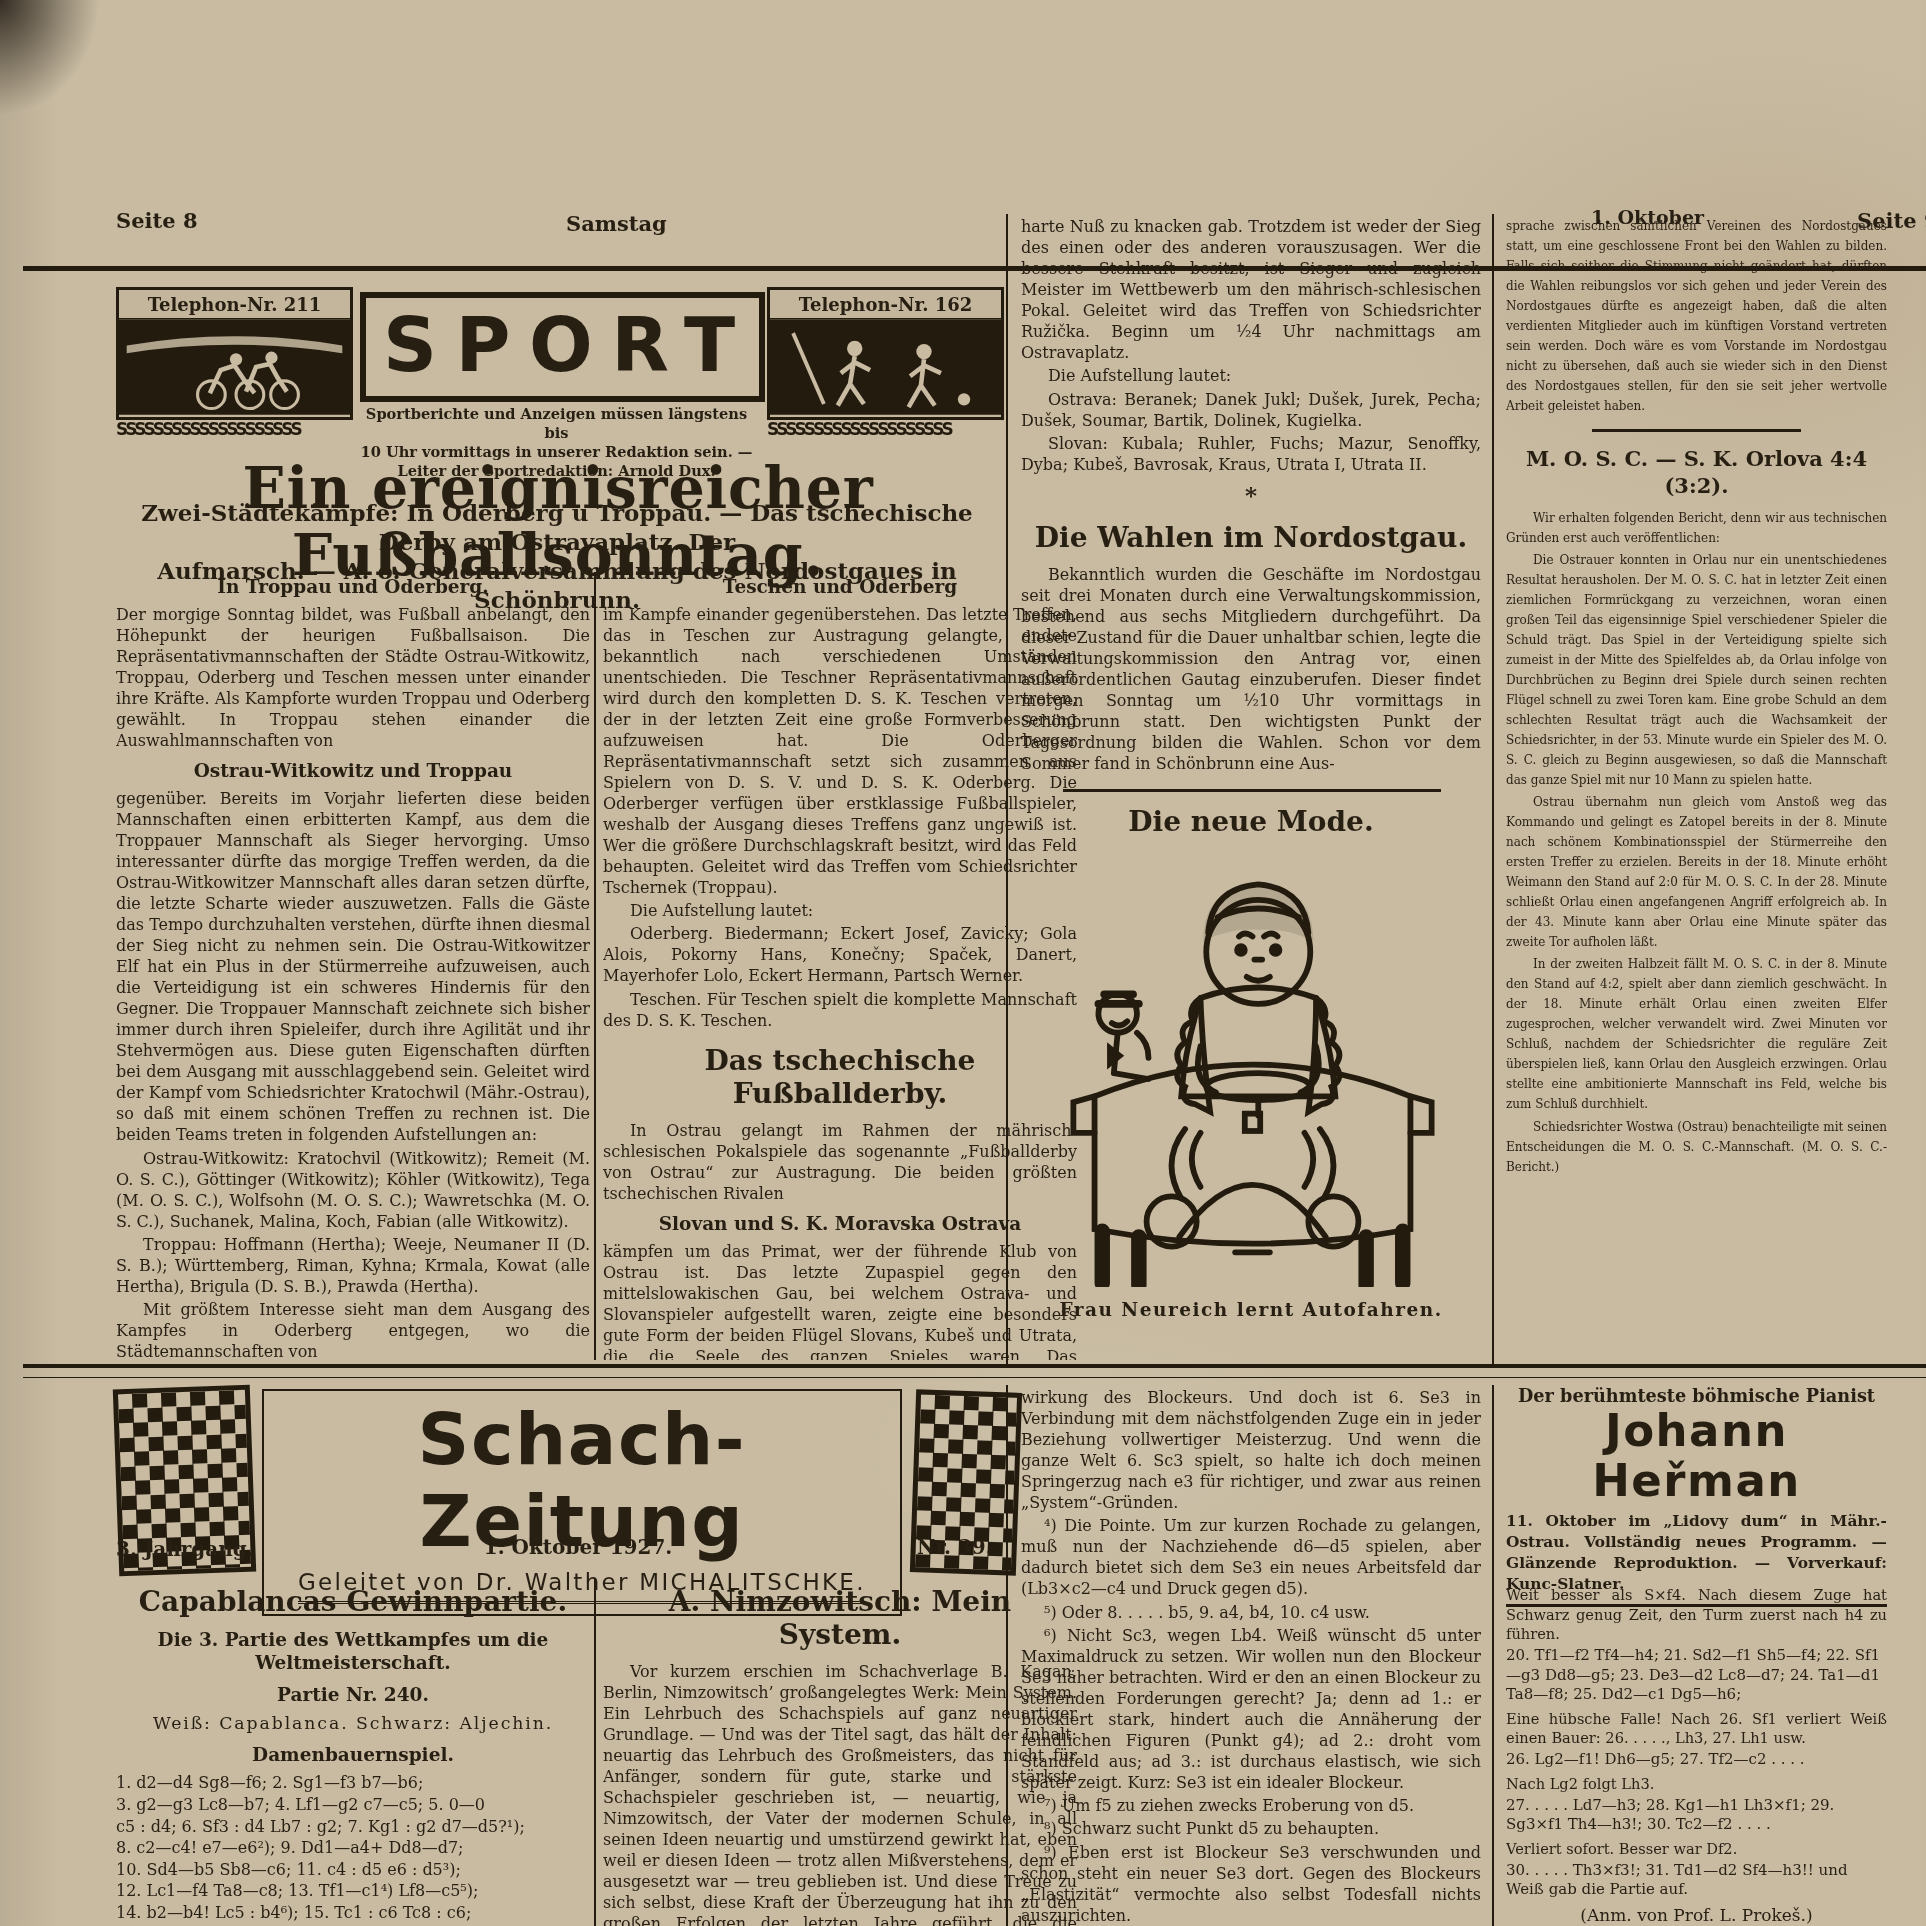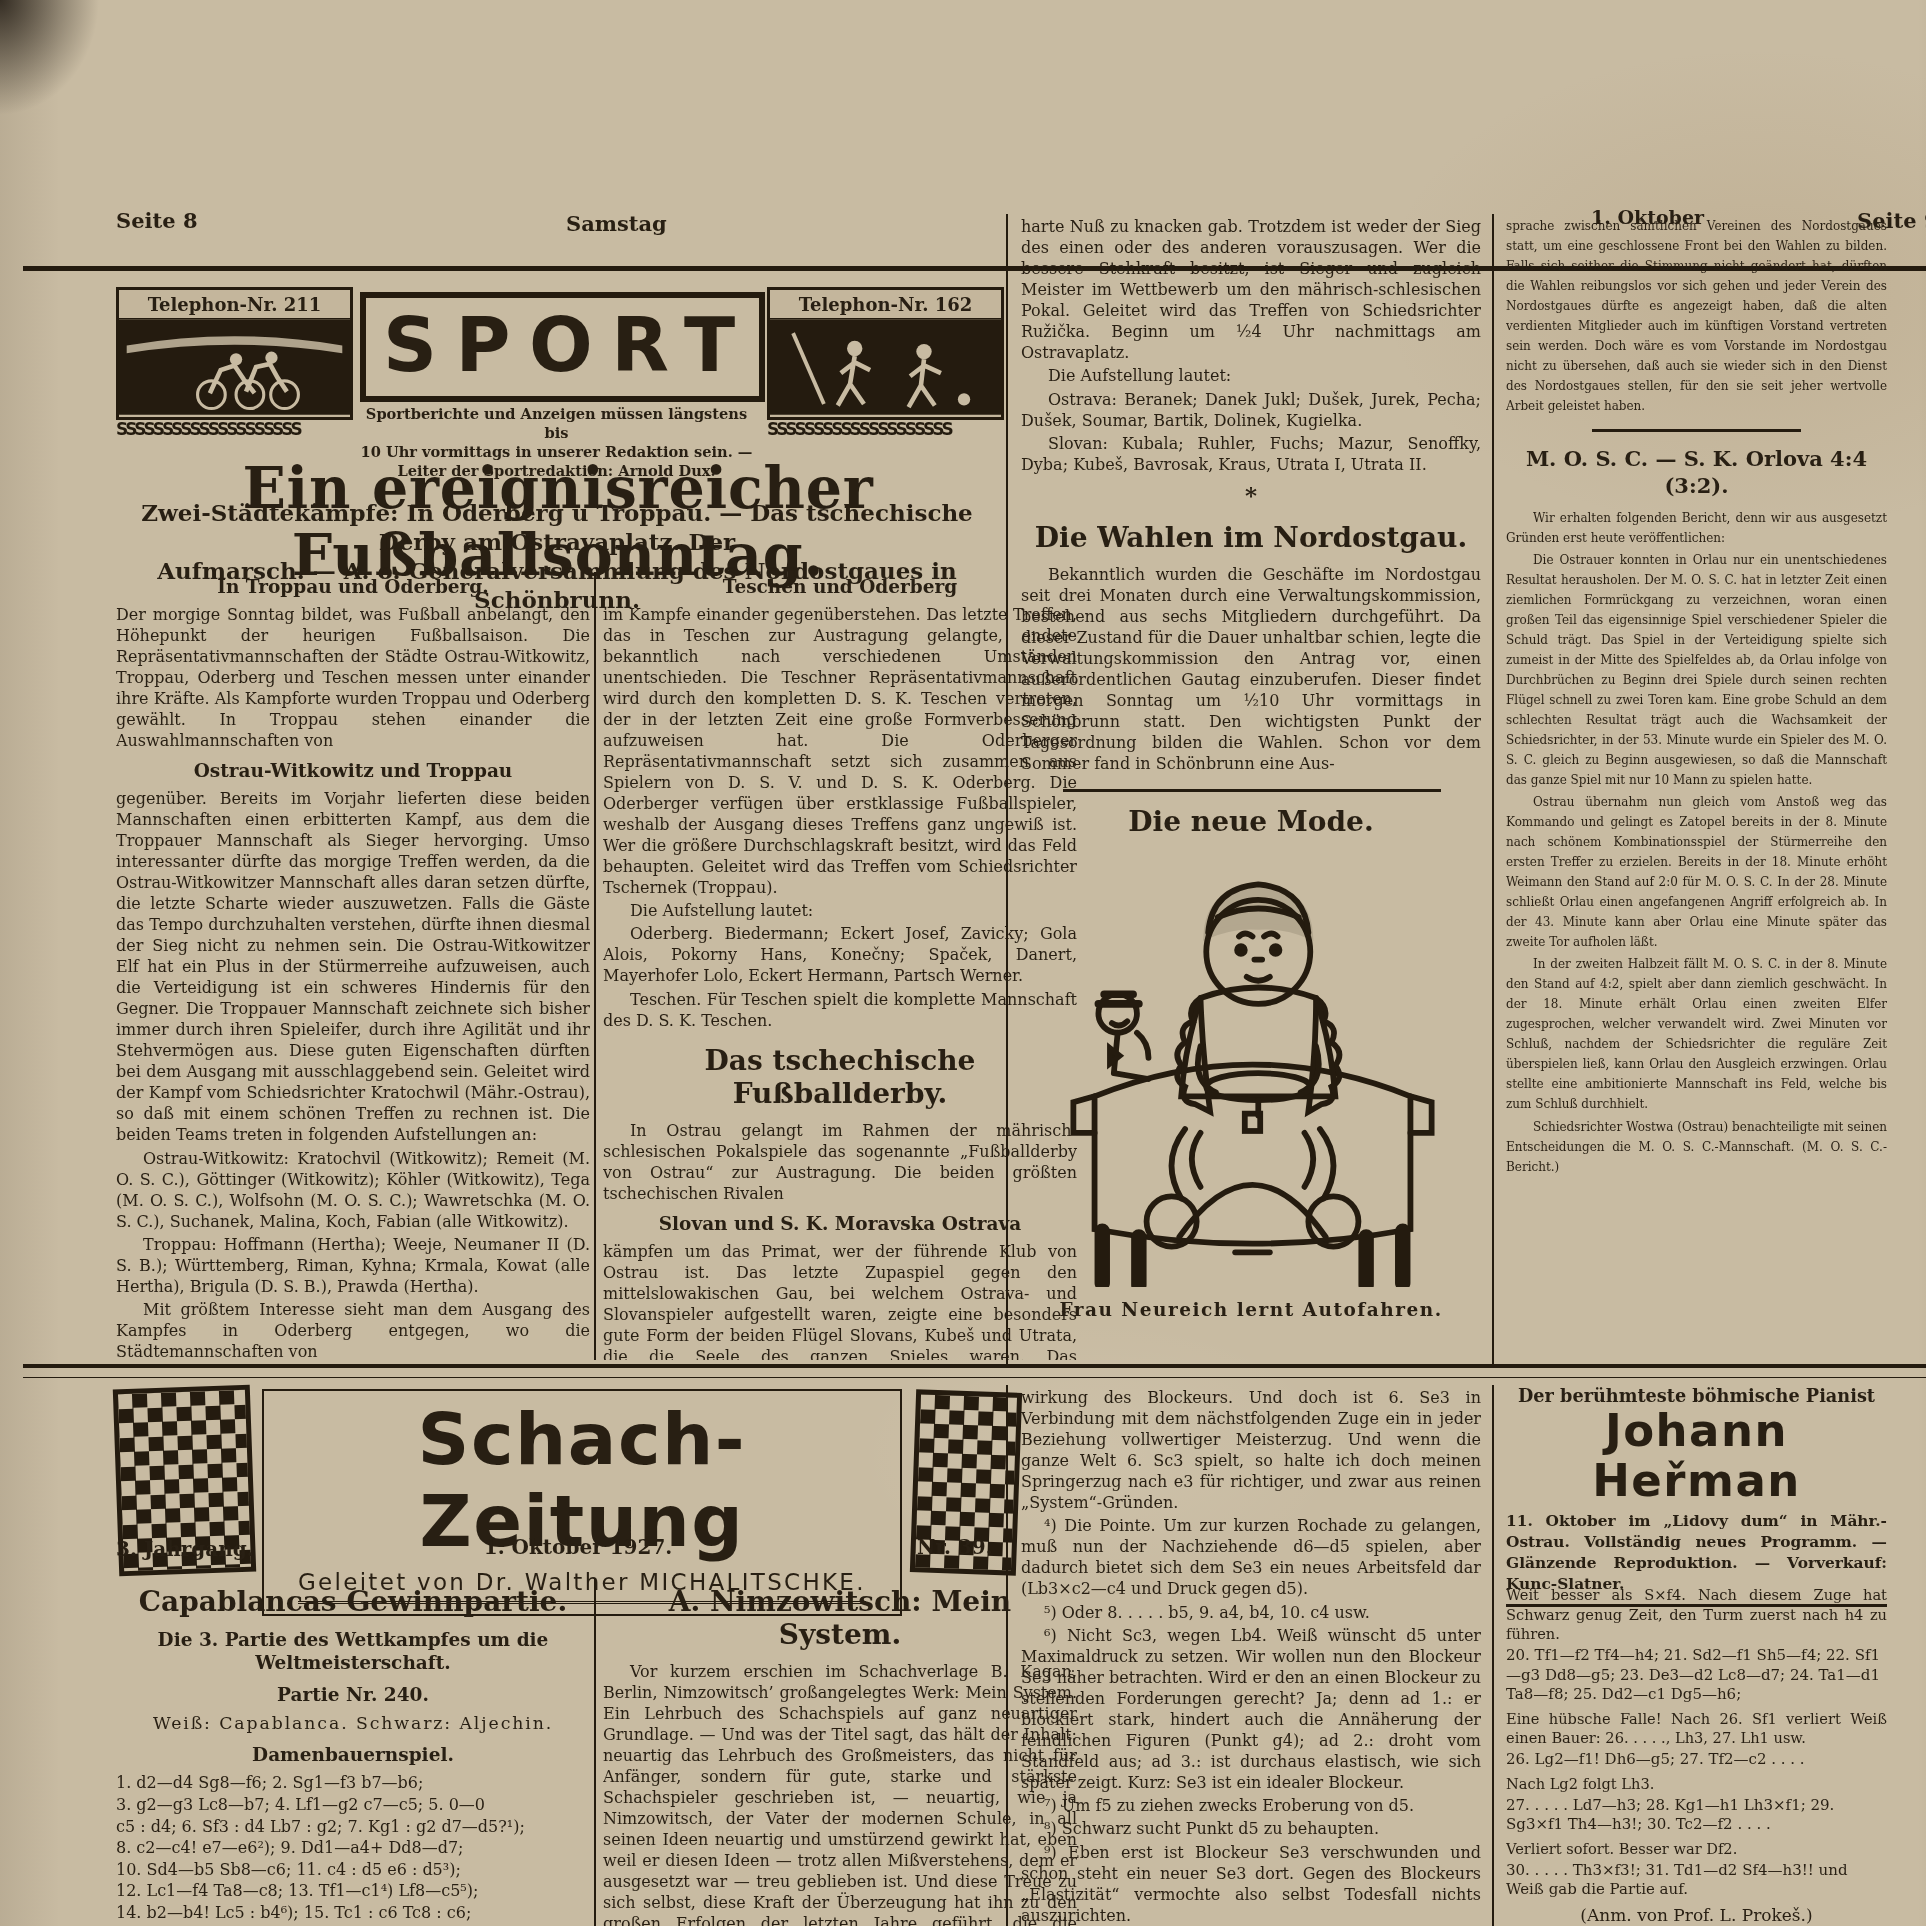--- a/index.html
+++ b/index.html
@@ -142,21 +142,21 @@
       <div class="b-p">Slovan: Kubala; Ruhler, Fuchs; Mazur, Senoffky, Dyba; Kubeš, Bavrosak, Kraus, Utrata I, Utrata II.</div>
       <div class="b-star">*</div>
       <div class="b-h1">Die Wahlen im Nordostgau.</div>
       <div class="b-p">Bekanntlich wurden die Geschäfte im Nordostgau seit drei Monaten durch eine Verwaltungskommission, bestehend aus sechs Mitgliedern durchgeführt. Da dieser Zustand für die Dauer unhaltbar schien, legte die Verwaltungskommission den Antrag vor, einen außerordentlichen Gautag einzuberufen. Dieser findet morgen Sonntag um ½10 Uhr vormittags in Schönbrunn statt. Den wichtigsten Punkt der Tagesordnung bilden die Wahlen. Schon vor dem Sommer fand in Schönbrunn eine Aus-</div>
     </div>
   <div class="abs vrule" style="left:1492px;top:214px;height:1150px;"></div>
   <div class="abs col colD" style="left:1506px;top:216px;width:381px;height:1146px;">
       <div class="b-pn">sprache zwischen sämtlichen Vereinen des Nordostgaues statt, um eine geschlossene Front bei den Wahlen zu bilden. Falls sich seither die Stimmung nicht geändert hat, dürften die Wahlen reibungslos vor sich gehen und jeder Verein des Nordostgaues dürfte es angezeigt haben, daß die alten verdienten Mitglieder auch im künftigen Vorstand vertreten sein werden. Doch wäre es vom Vorstande im Nordostgau nicht zu übersehen, daß auch sie wieder sich in den Dienst des Nordostgaues stellen, für den sie seit jeher wertvolle Arbeit geleistet haben.</div>
       <div class="b-rule"></div>
       <div class="b-h2">M. O. S. C. — S. K. Orlova 4:4 (3:2).</div>
-      <div class="b-p">Wir erhalten folgenden Bericht, denn wir aus ausgesetzt Gründen erst heute veröffentlichen:</div>
+      <div class="b-p">Wir erhalten folgenden Bericht, denn wir aus technischen Gründen erst auch veröffentlichen:</div>
       <div class="b-p">Die Ostrauer konnten in Orlau nur ein unentschiedenes Resultat herausholen. Der M. O. S. C. hat in letzter Zeit einen ziemlichen Formrückgang zu verzeichnen, woran einen großen Teil das eigensinnige Spiel verschiedener Spieler die Schuld trägt. Das Spiel in der Verteidigung spielte sich zumeist in der Mitte des Spielfeldes ab, da Orlau infolge von Durchbrüchen zu Beginn drei Spiele durch seinen rechten Flügel schnell zu zwei Toren kam. Eine grobe Schuld an dem schlechten Resultat trägt auch die Wachsamkeit der Schiedsrichter, in der 53. Minute wurde ein Spieler des M. O. S. C. gleich zu Beginn ausgewiesen, so daß die Mannschaft das ganze Spiel mit nur 10 Mann zu spielen hatte.</div>
       <div class="b-p">Ostrau übernahm nun gleich vom Anstoß weg das Kommando und gelingt es Zatopel bereits in der 8. Minute nach schönem Kombinationsspiel der Stürmerreihe den ersten Treffer zu erzielen. Bereits in der 18. Minute erhöht Weimann den Stand auf 2:0 für M. O. S. C. In der 28. Minute schließt Orlau einen angefangenen Angriff erfolgreich ab. In der 43. Minute kann aber Orlau eine Minute später das zweite Tor aufholen läßt.</div>
       <div class="b-p">In der zweiten Halbzeit fällt M. O. S. C. in der 8. Minute den Stand auf 4:2, spielt aber dann ziemlich geschwächt. In der 18. Minute erhält Orlau einen zweiten Elfer zugesprochen, welcher verwandelt wird. Zwei Minuten vor Schluß, nachdem der Schiedsrichter die reguläre Zeit überspielen ließ, kann Orlau den Ausgleich erzwingen. Orlau stellte eine ambitionierte Mannschaft ins Feld, welche bis zum Schluß durchhielt.</div>
       <div class="b-p">Schiedsrichter Wostwa (Ostrau) benachteiligte mit seinen Entscheidungen die M. O. S. C.-Mannschaft. (M. O. S. C.-Bericht.)</div>
     </div>
 
   <div class="abs hline" style="left:1063px;top:789px;width:378px;height:3.1px;"></div>
   <div class="abs cart-h" style="left:1021px;top:805px;width:460px;">Die neue Mode.</div>
   <svg class="abs" style="left:1056px;top:844px;" width="393" height="443" viewBox="0 0 408 460">
     <g fill="none" stroke="#241b0f" stroke-width="6" stroke-linecap="round">

